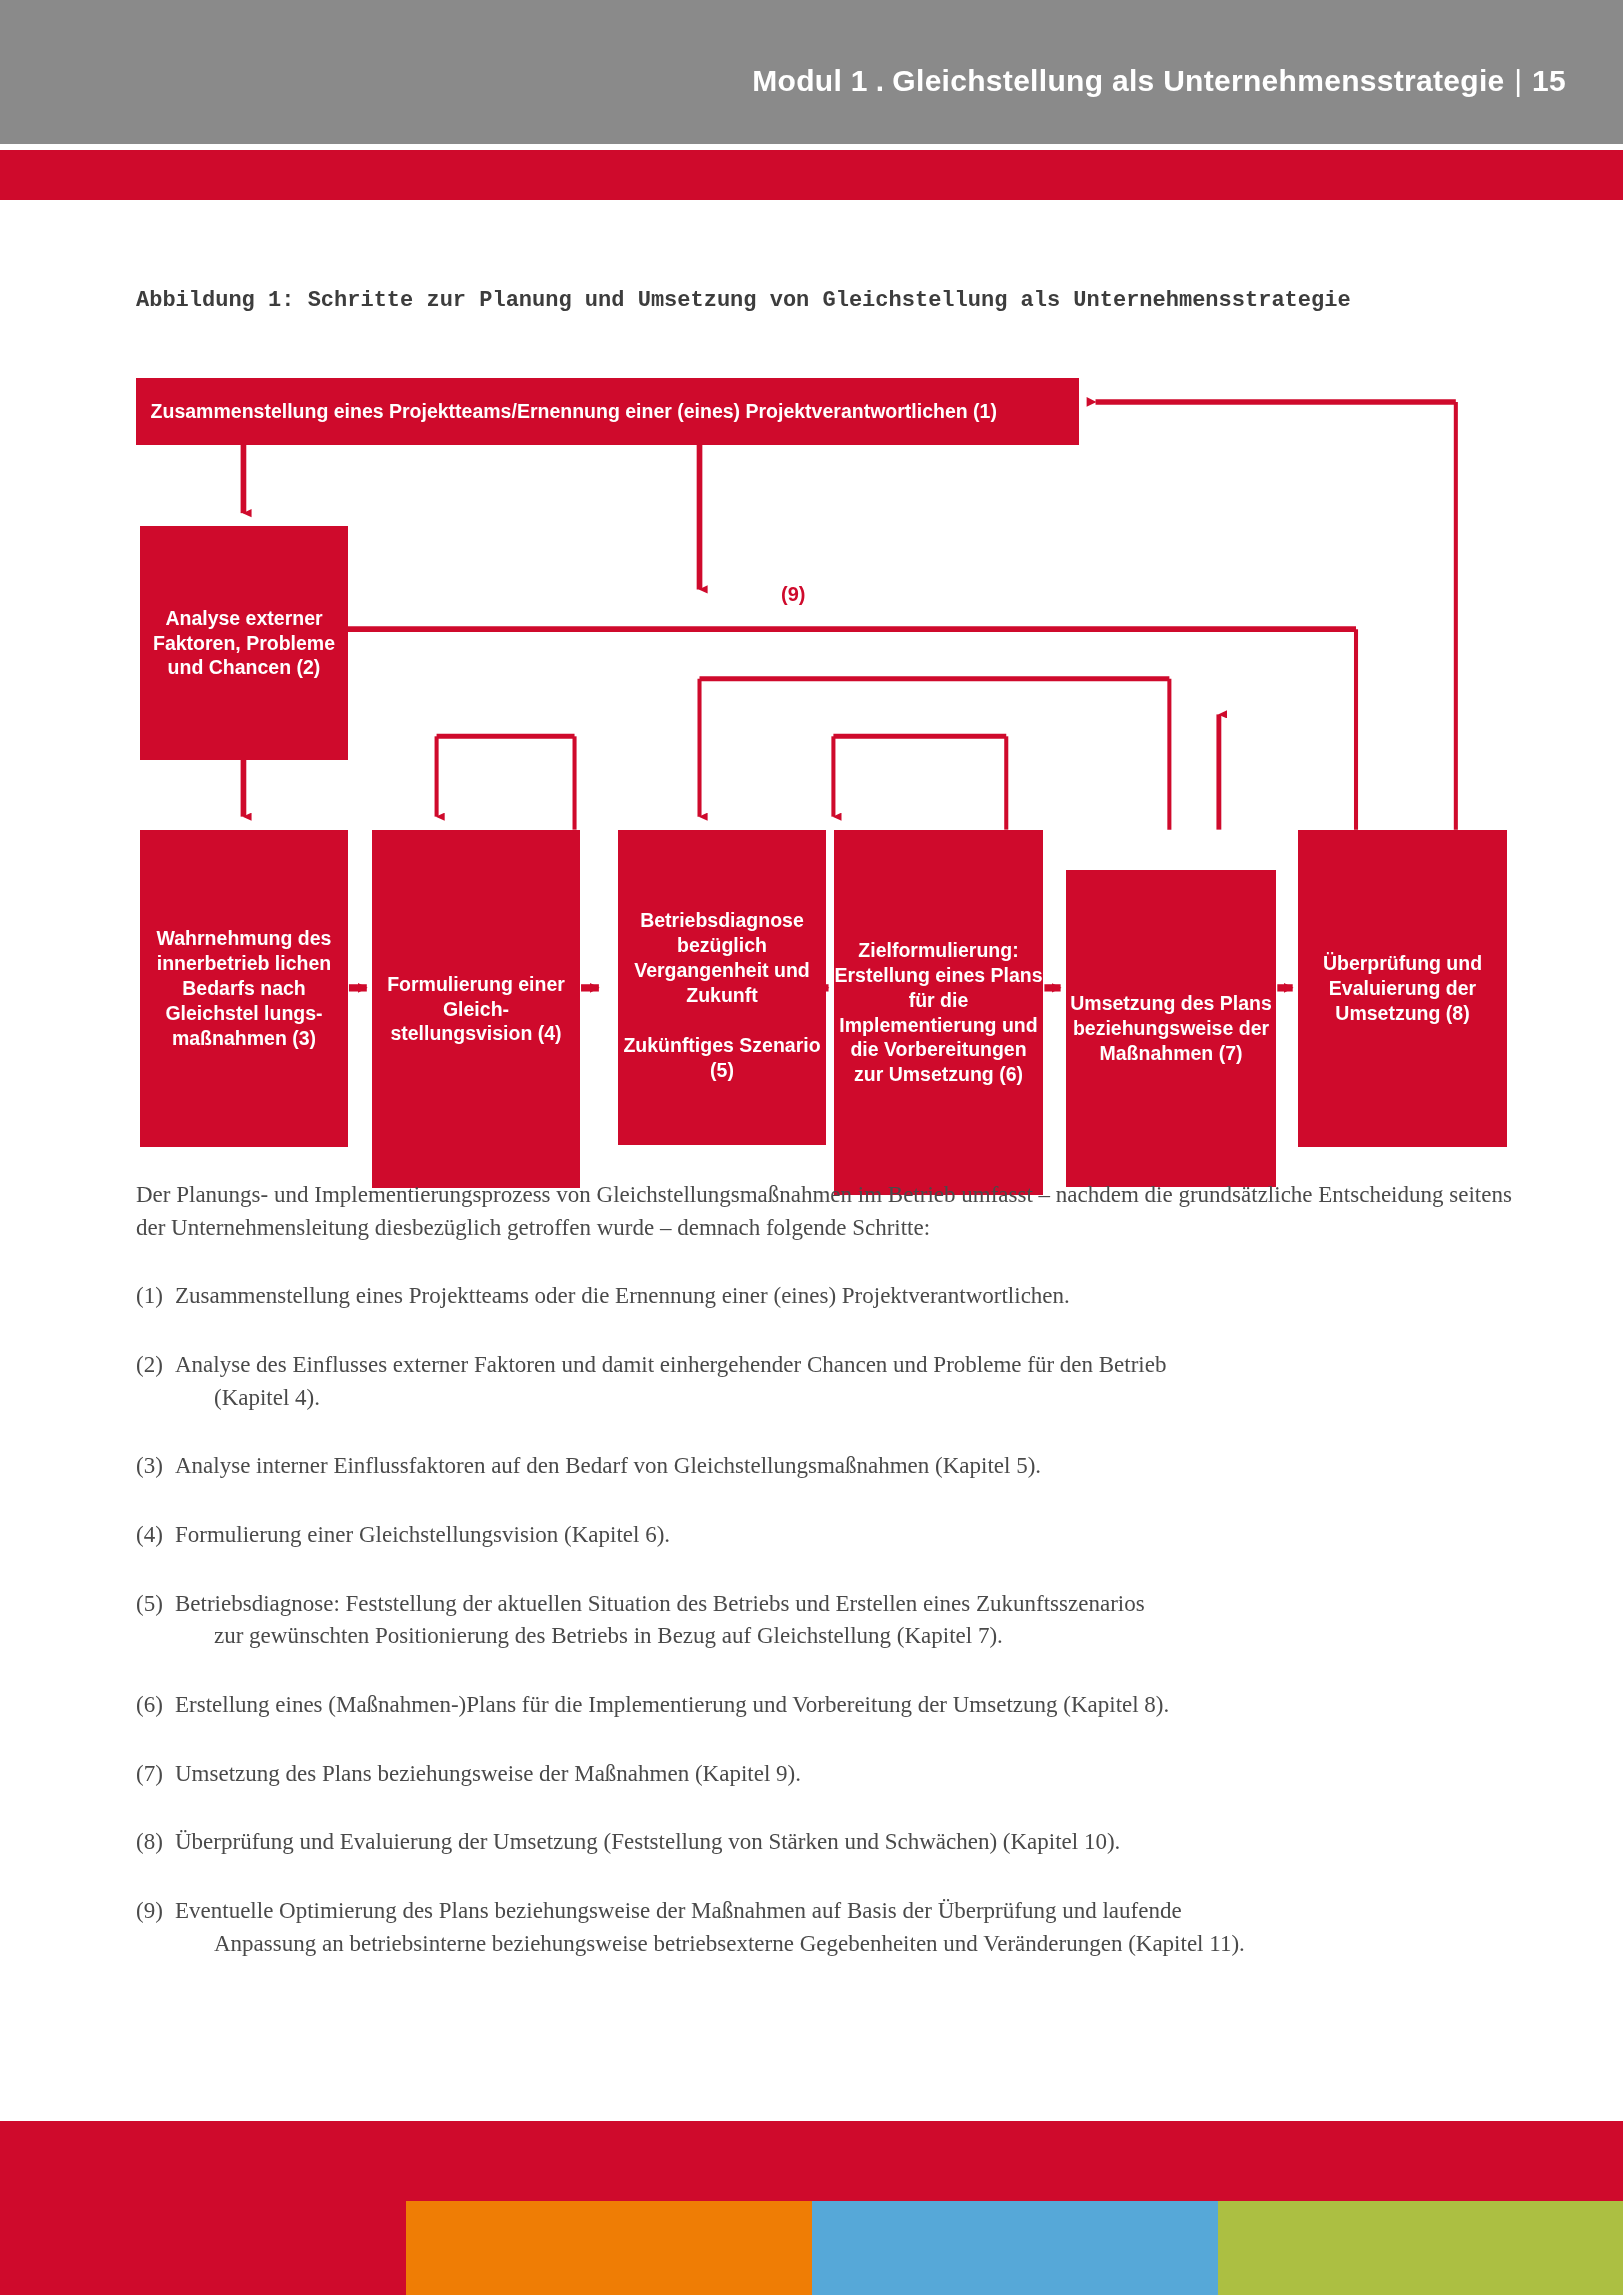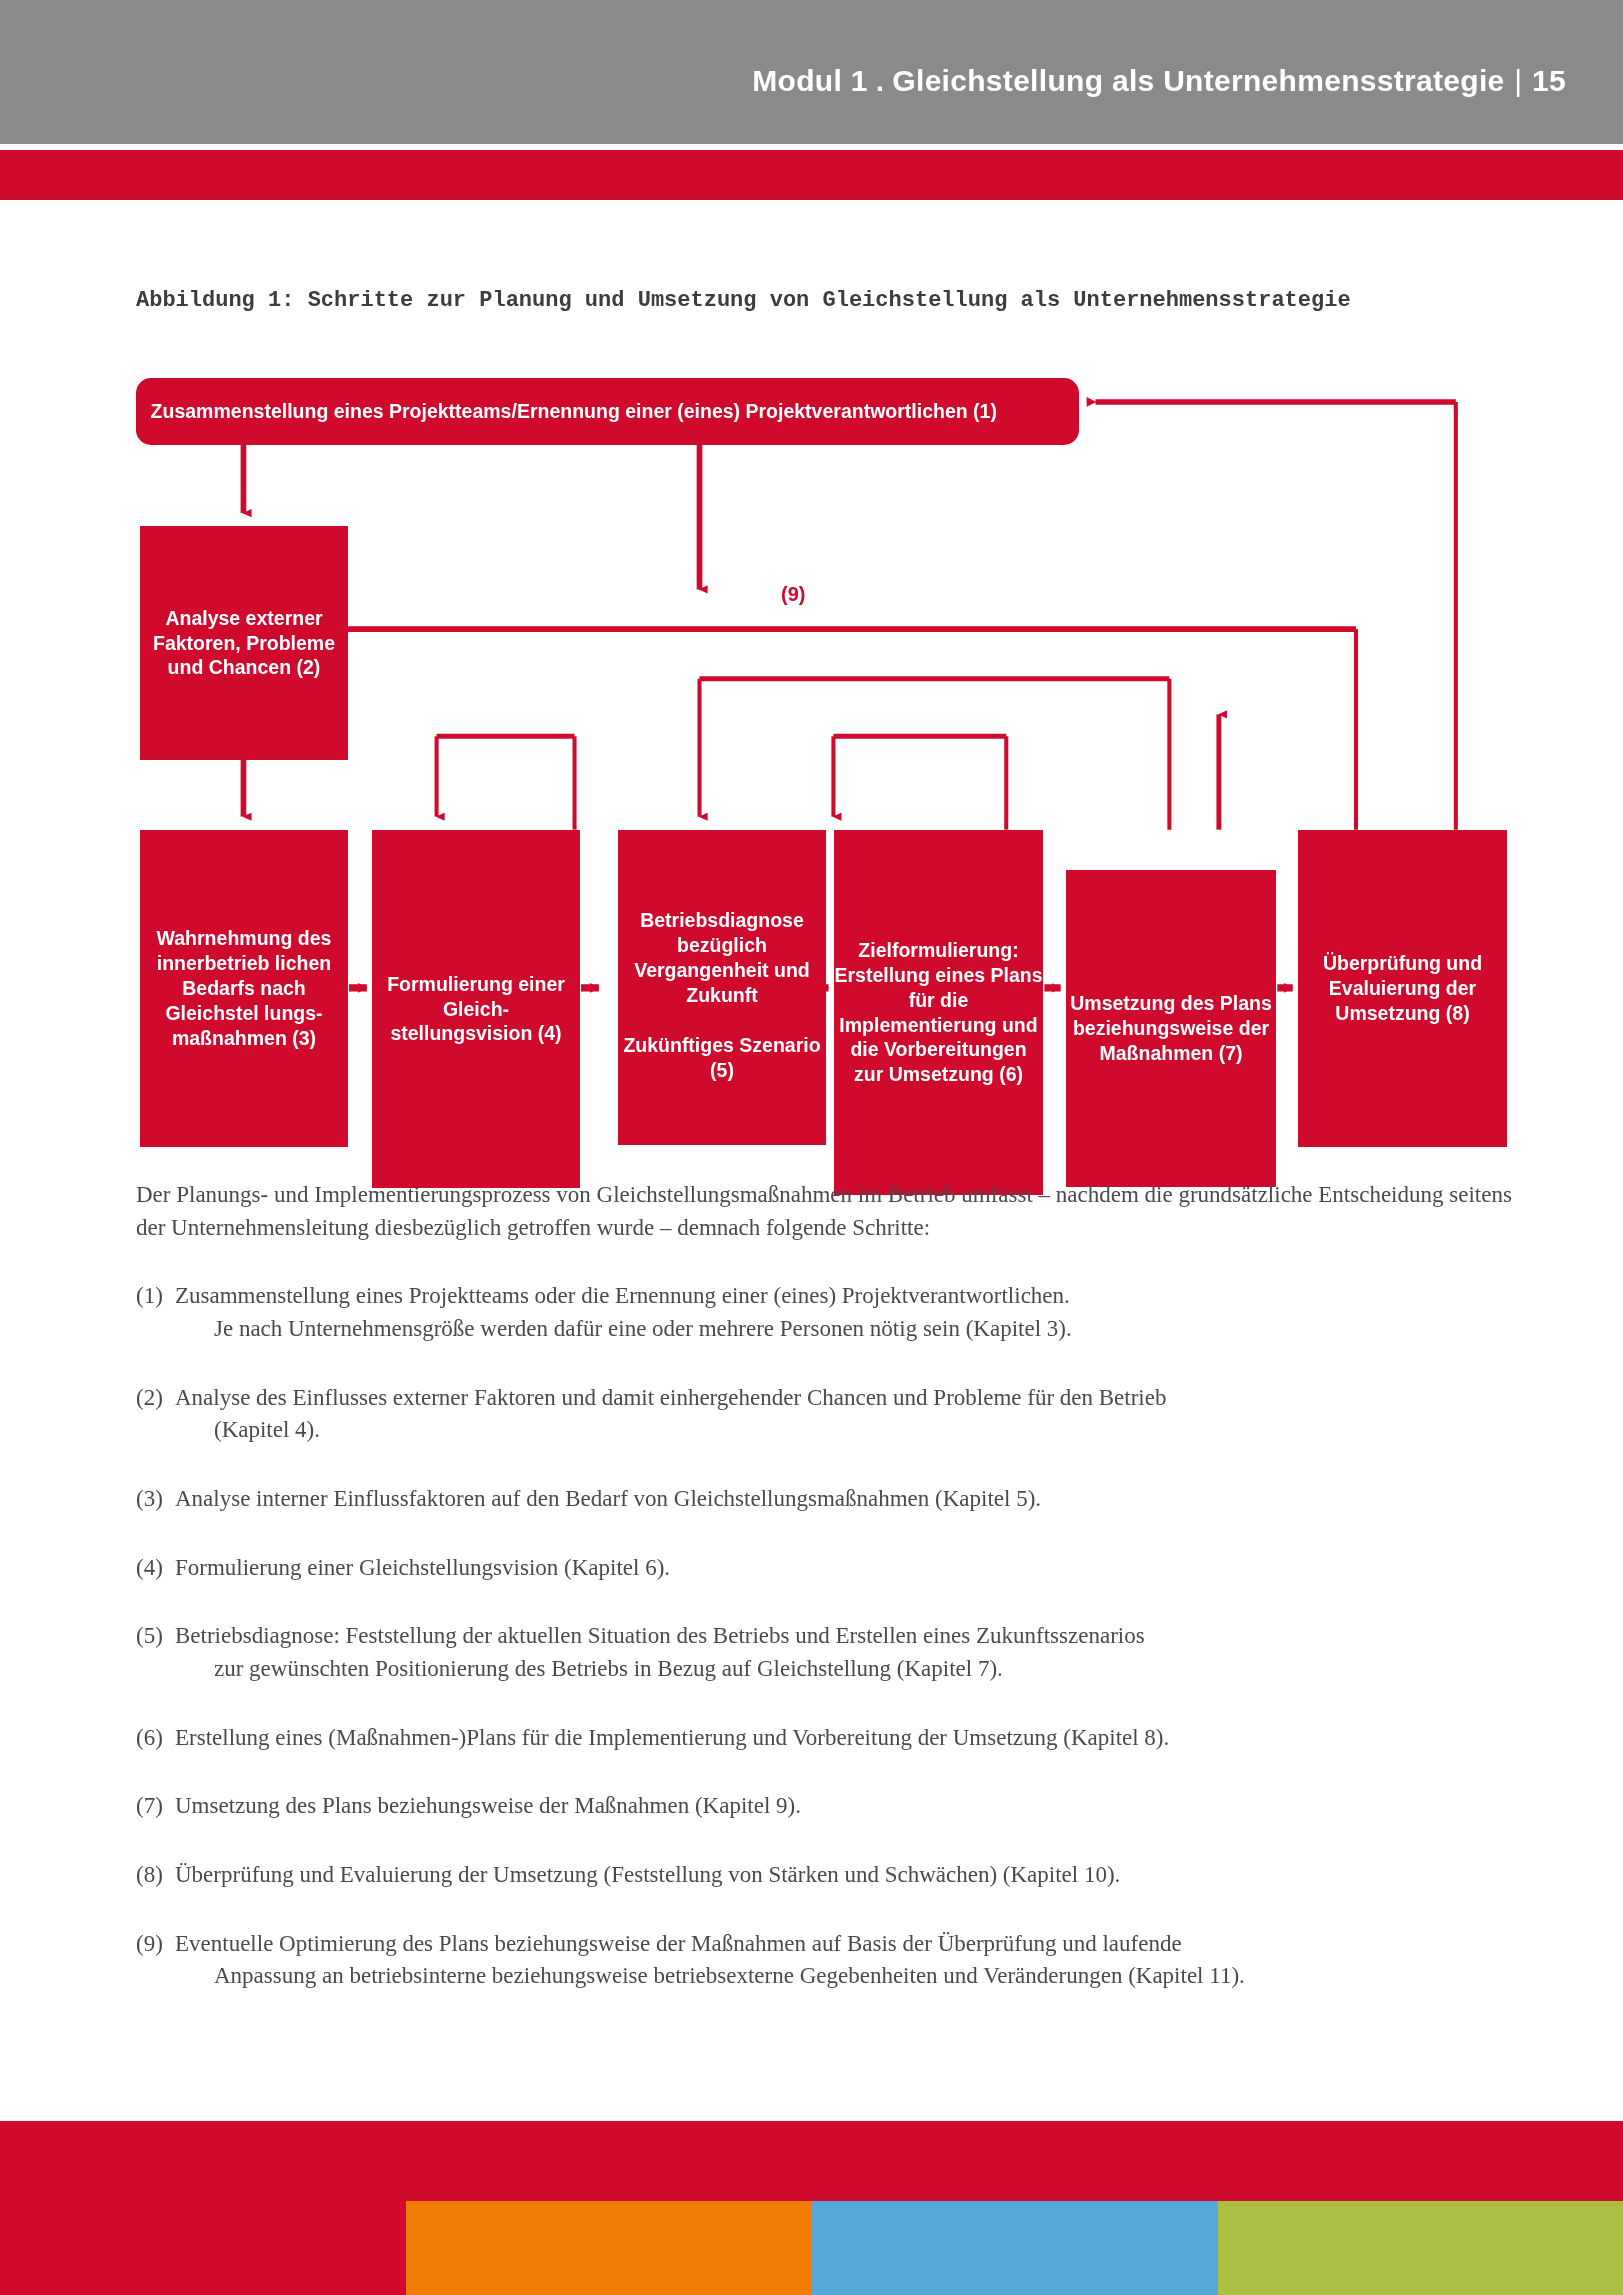--- a/index.html
+++ b/index.html
@@ -42,21 +42,21 @@
   
   .diagram{position:absolute;left:0;top:0;width:1623px;height:1161px;}
   .box{
     position:absolute;background:#cf0a2c;color:#ffffff;
     font-family:"Liberation Sans", sans-serif;
     font-weight:bold;
     display:flex;align-items:center;justify-content:center;
     text-align:center;line-height:1.28;
     box-sizing:border-box;
   }
-  #box1{left:136px;top:378px;width:943px;height:67px;font-size:19.5px;padding:0 14.6px;justify-content:flex-start;border-radius:15px;}
+  #box1{left:136px;top:378px;width:943px;height:67px;font-size:19.5px;padding:0 14.6px;justify-content:flex-start;}
   #box2{left:140px;top:526px;width:208px;height:234px;font-size:19.5px;}
   #box3{left:140px;top:830px;width:208px;height:317px;font-size:19.5px;}
   #box4{left:372px;top:830px;width:208px;height:358px;font-size:19.5px;text-align:center;}
   #box5{left:604px;top:830px;width:208px;height:315px;font-size:19.5px;margin-left:14px;}
   #box6{left:834px;top:830px;width:209px;height:365px;font-size:19.5px;}
   #box7{left:1066px;top:830px;width:210px;height:317px;font-size:19.5px;margin-top:40px;}
   #box8{left:1298px;top:830px;width:209px;height:317px;font-size:19.5px;}
 
   .lbl9{
     position:absolute;left:781px;top:583px;
@@ -162,21 +162,21 @@
         <div>Zukünftiges Szenario (5)</div>
       </div>
     <div class="box" id="box6">Zielformulierung: Erstellung eines Plans für die Implementierung und die Vorbereitungen zur Umsetzung (6)</div>
     <div class="box" id="box7">Umsetzung des Plans beziehungsweise der Maßnahmen (7)</div>
     <div class="box" id="box8">Überprüfung und Evaluierung der Umsetzung (8)</div>
   </div>
 
   <div class="body">
     <p class="para">Der Planungs- und Implementierungsprozess von Gleichstellungsmaßnahmen im Betrieb umfasst – nachdem die grundsätzliche Entscheidung seitens der Unternehmensleitung diesbezüglich getroffen wurde – demnach folgende Schritte:</p>
     <div id="list-slot">
-        <p class="li"><span class="ln">(1)</span><span>Zusammenstellung eines Projektteams oder die Ernennung einer (eines) Projektverantwortlichen.</span><span class="l2">Je nach Unternehmensgröße werden dafür eine oder mehrere Personen nötig sein (Kapitel 3).</span></p>
+        <p class="li"><span class="ln">(1)</span><span>Zusammenstellung eines Projektteams oder die Ernennung einer (eines) Projektverantwortlichen.</span></p>
         <p class="li"><span class="ln">(2)</span><span>Analyse des Einflusses externer Faktoren und damit einhergehender Chancen und Probleme für den Betrieb</span><span class="l2">(Kapitel 4).</span></p>
         <p class="li"><span class="ln">(3)</span><span>Analyse interner Einflussfaktoren auf den Bedarf von Gleichstellungsmaßnahmen (Kapitel 5).</span></p>
         <p class="li"><span class="ln">(4)</span><span>Formulierung einer Gleichstellungsvision (Kapitel 6).</span></p>
         <p class="li"><span class="ln">(5)</span><span>Betriebsdiagnose: Feststellung der aktuellen Situation des Betriebs und Erstellen eines Zukunftsszenarios</span><span class="l2">zur gewünschten Positionierung des Betriebs in Bezug auf Gleichstellung (Kapitel 7).</span></p>
         <p class="li"><span class="ln">(6)</span><span>Erstellung eines (Maßnahmen-)Plans für die Implementierung und Vorbereitung der Umsetzung (Kapitel 8).</span></p>
         <p class="li"><span class="ln">(7)</span><span>Umsetzung des Plans beziehungsweise der Maßnahmen (Kapitel 9).</span></p>
         <p class="li"><span class="ln">(8)</span><span>Überprüfung und Evaluierung der Umsetzung (Feststellung von Stärken und Schwächen) (Kapitel 10).</span></p>
         <p class="li"><span class="ln">(9)</span><span>Eventuelle Optimierung des Plans beziehungsweise der Maßnahmen auf Basis der Überprüfung und laufende</span><span class="l2">Anpassung an betriebsinterne beziehungsweise betriebsexterne Gegebenheiten und Veränderungen (Kapitel 11).</span></p>
       </div>
   </div>

